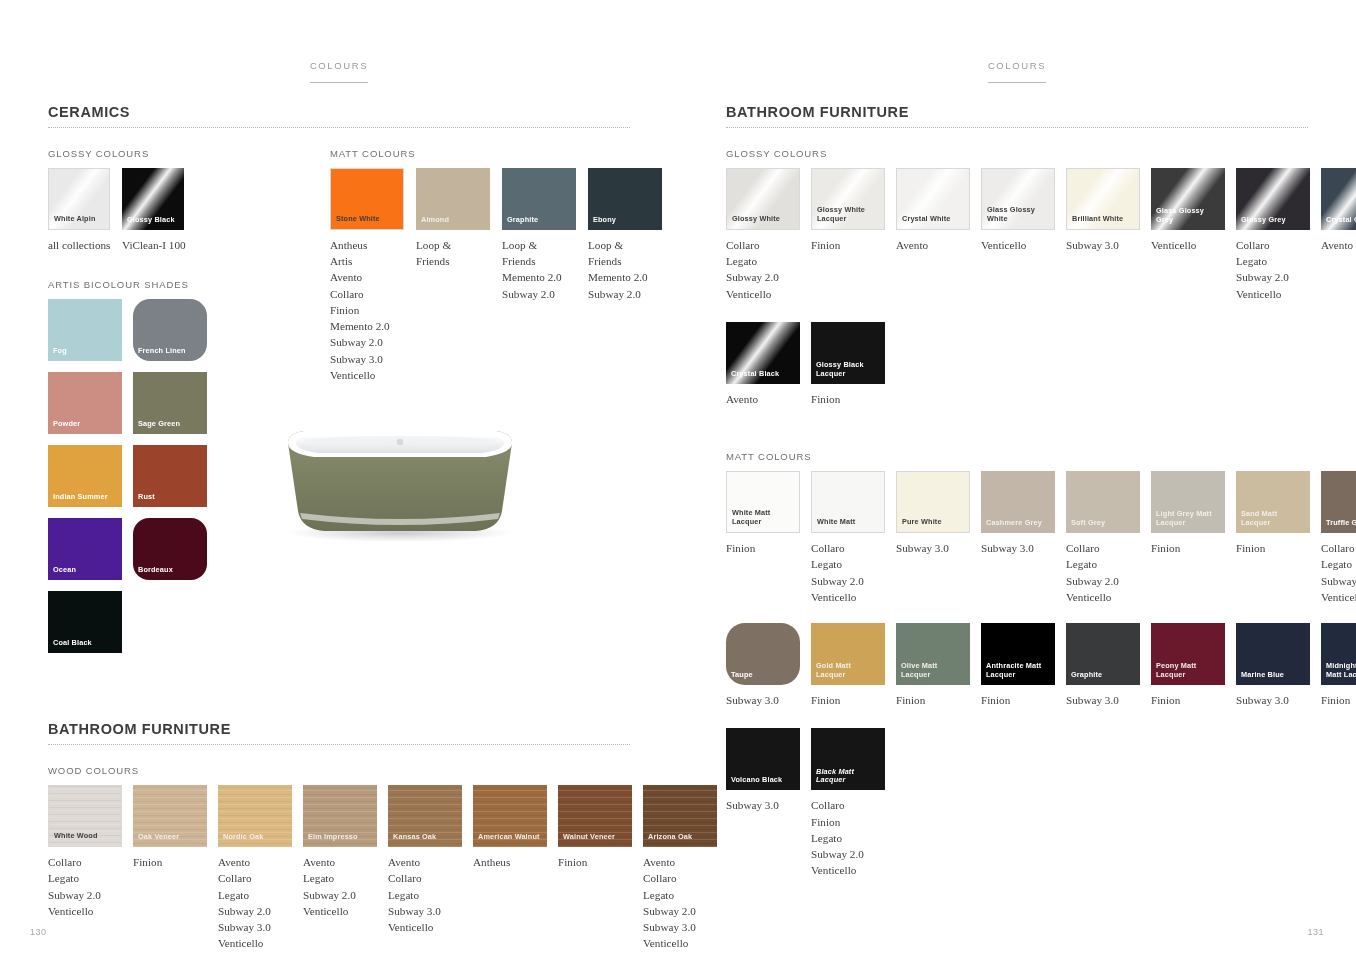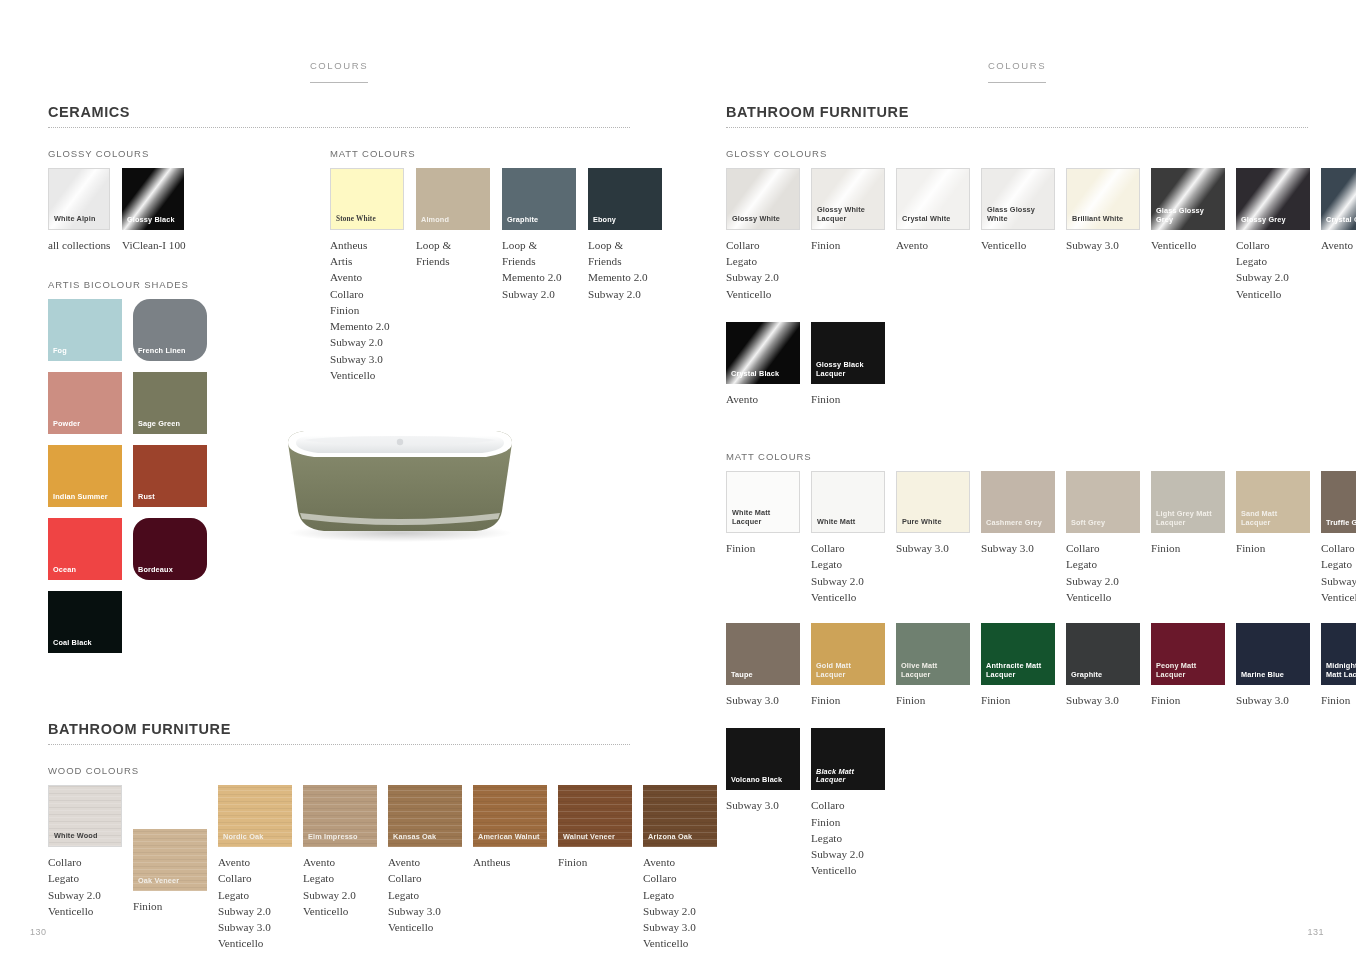--- a/index.html
+++ b/index.html
@@ -183,21 +183,21 @@
                   <div class="swatch w74" style="background: rgb(223, 162, 62);">
                     <div class="swatch-label lbl-light">Indian Summer</div>
                   </div>
                 </div>
                 <div class="swatch-cell w74">
                   <div class="swatch w74" style="background: rgb(156, 67, 44);">
                     <div class="swatch-label lbl-light">Rust</div>
                   </div>
                 </div>
                 <div class="swatch-cell w74">
-                  <div class="swatch w74" style="background: #ef4444;">
+                  <div class="swatch w74" style="background: #4c1d95;">
                     <div class="swatch-label lbl-light">Ocean</div>
                   </div>
                 </div>
                 <div class="swatch-cell w74">
                   <div class="swatch w74" style="background: rgb(74, 10, 28); border-radius: 16px;">
                     <div class="swatch-label lbl-light">Bordeaux</div>
                   </div>
                 </div>
                 <div class="swatch-cell w74">
                   <div class="swatch w74" style="background: rgb(7, 16, 15);">
@@ -205,21 +205,21 @@
                   </div>
                 </div>
               </div>
           </div>
         </div>
 
         <div style="width:300px;">
           <div class="group-title">MATT COLOURS</div>
           <div class="swatch-row" id="cer-matt" style="gap:12px;">
               <div class="swatch-cell w74">
-                <div class="swatch w74 bordered" style="background: #fef9c3; font-family: Liberation Serif, serif;">
+                <div class="swatch w74 bordered" style="background: #f97316;">
                   <div class="swatch-label lbl-dark">Stone White</div>
                 </div>
                 <div class="collections">
                   <div>Antheus</div>
                   <div>Artis</div>
                   <div>Avento</div>
                   <div>Collaro</div>
                   <div>Finion</div>
                   <div>Memento 2.0</div>
                   <div>Subway 2.0</div>
@@ -274,21 +274,21 @@
                 <div class="swatch-label lbl-dark">White Wood</div>
               </div>
               <div class="collections">
                 <div>Collaro</div>
                 <div>Legato</div>
                 <div>Subway 2.0</div>
                 <div>Venticello</div>
               </div>
             </div>
             <div class="swatch-cell w74">
-              <div class="swatch w74" style="background: rgb(205, 180, 148); margin-top: 44px;">
+              <div class="swatch w74" style="background: rgb(205, 180, 148);">
                 <div class="wood-grain"></div>
                 <div class="swatch-label lbl-faint">Oak Veneer</div>
               </div>
               <div class="collections">
                 <div>Finion</div>
               </div>
             </div>
             <div class="swatch-cell w74">
               <div class="swatch w74" style="background: rgb(220, 184, 129);">
                 <div class="wood-grain"></div>
@@ -579,21 +579,21 @@
               <div class="collections">
                 <div>Collaro</div>
                 <div>Legato</div>
                 <div>Subway 2.0</div>
                 <div>Venticello</div>
               </div>
             </div>
           </div>
         <div class="swatch-row" id="rf-matt-2" style="gap:11px; margin-top:18px;">
             <div class="swatch-cell w74">
-              <div class="swatch w74" style="background: rgb(126, 112, 99);">
+              <div class="swatch w74" style="background: rgb(126, 112, 99); border-radius: 19px;">
                 <div class="swatch-label lbl-light">Taupe</div>
               </div>
               <div class="collections">
                 <div>Subway 3.0</div>
               </div>
             </div>
             <div class="swatch-cell w74">
               <div class="swatch w74" style="background: rgb(205, 163, 88);">
                 <div class="swatch-label lbl-faint">Gold Matt Lacquer</div>
               </div>
@@ -603,21 +603,21 @@
             </div>
             <div class="swatch-cell w74">
               <div class="swatch w74" style="background: rgb(111, 128, 112);">
                 <div class="swatch-label lbl-faint">Olive Matt Lacquer</div>
               </div>
               <div class="collections">
                 <div>Finion</div>
               </div>
             </div>
             <div class="swatch-cell w74">
-              <div class="swatch w74" style="background: #14532d;">
+              <div class="swatch w74" style="background: #000000;">
                 <div class="swatch-label lbl-light">Anthracite Matt Lacquer</div>
               </div>
               <div class="collections">
                 <div>Finion</div>
               </div>
             </div>
             <div class="swatch-cell w74">
               <div class="swatch w74" style="background: rgb(56, 58, 59);">
                 <div class="swatch-label lbl-light">Graphite</div>
               </div>

